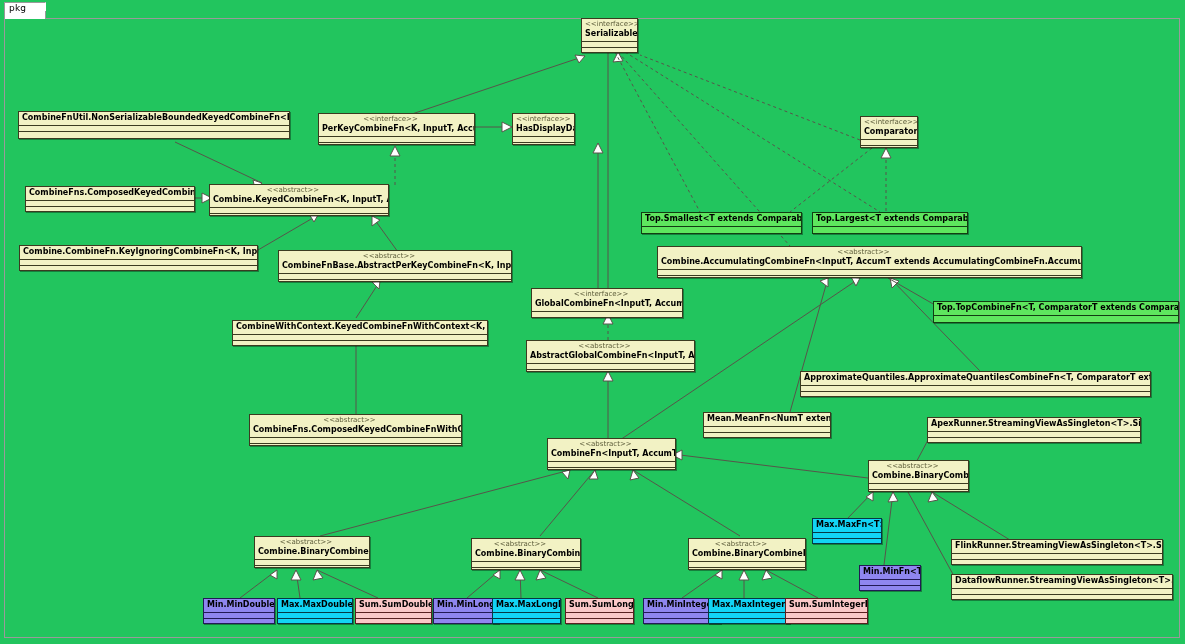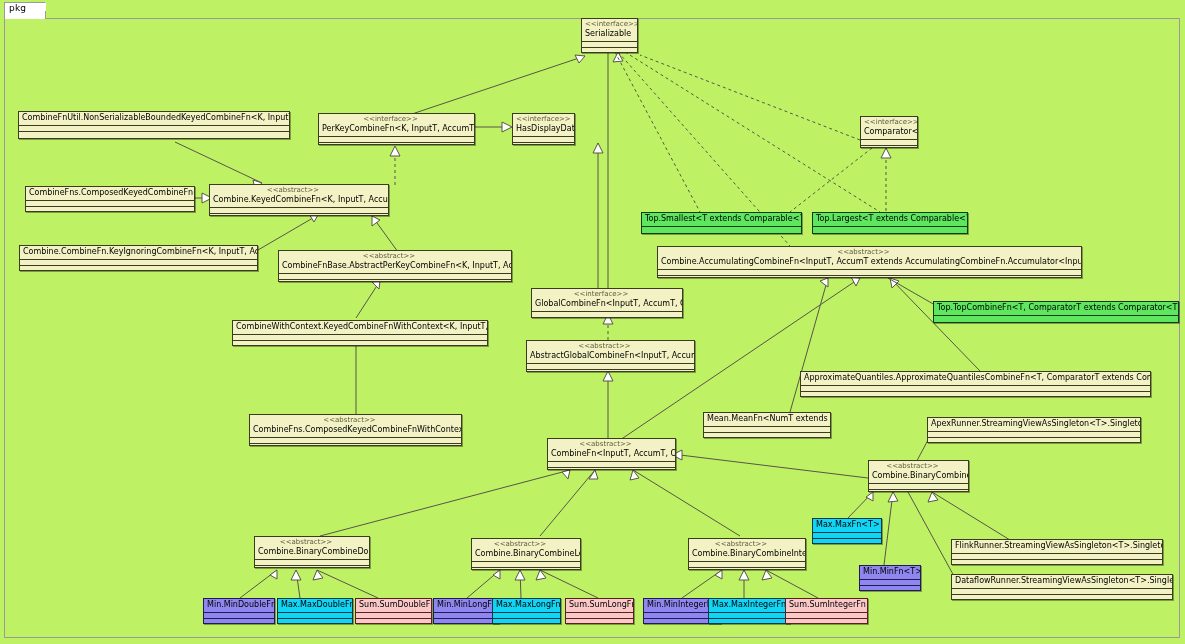--- a/index.html
+++ b/index.html
@@ -5,21 +5,21 @@
   html, body {
     margin: 0;
     padding: 0;
     background: #ffffff;
     font-family: "DejaVu Sans", "Liberation Sans", sans-serif;
   }
   #canvas {
     position: relative;
     width: 1185px;
     height: 644px;
-    background: #bef264;
+    background: #22c55e;
     overflow: hidden;
   }
   
   .pkg-frame {
     position: absolute;
     left: 4px;
     top: 18px;
     width: 1176px;
     height: 620px;
     border: 1px solid #9a9a9a;
@@ -76,21 +76,21 @@
   .uml .stereo {
     display: block;
     font-size: 7px;
     color: #5c5c3a;
     line-height: 9px;
     white-space: nowrap;
   }
   .uml .nm {
     display: block;
     font-size: 8px;
-    font-weight: normal;
+    font-weight: bold;
     color: #000000;
     line-height: 10px;
     white-space: nowrap;
   }
   .uml .sep {
     border-top: 1px solid #3b3b20;
     height: 6px;
     box-sizing: border-box;
   }
   .uml .sep2 {

